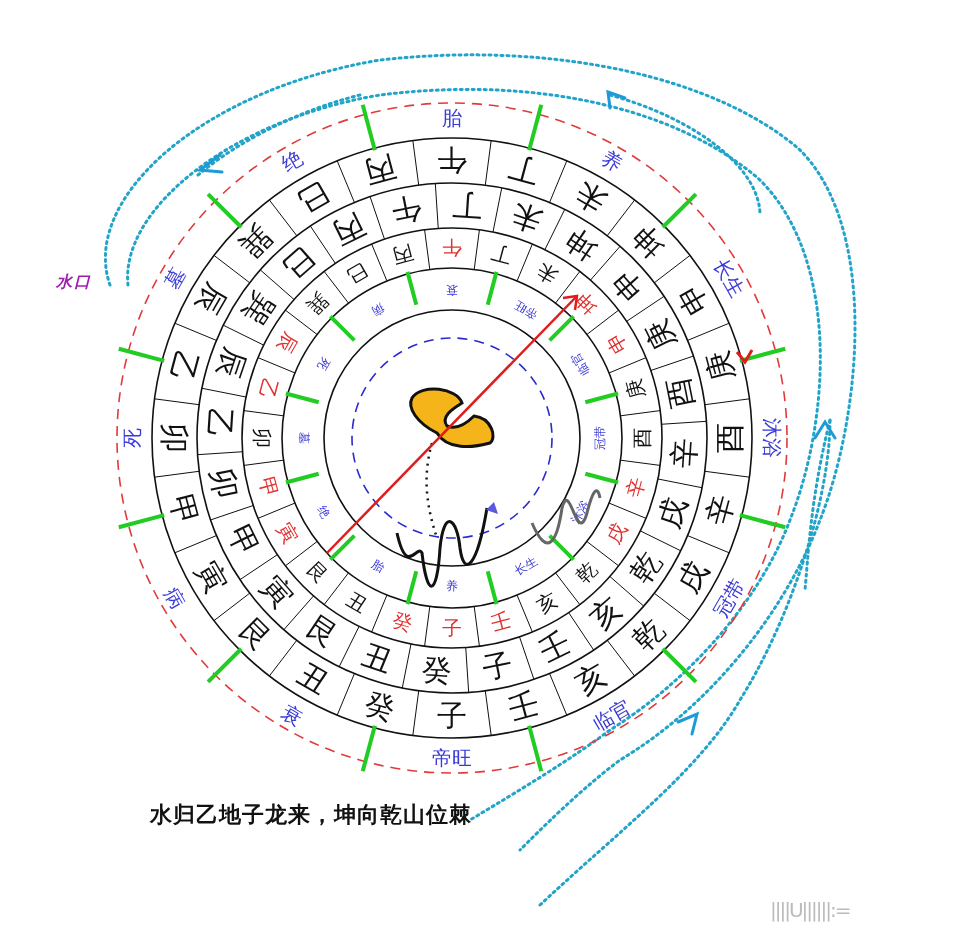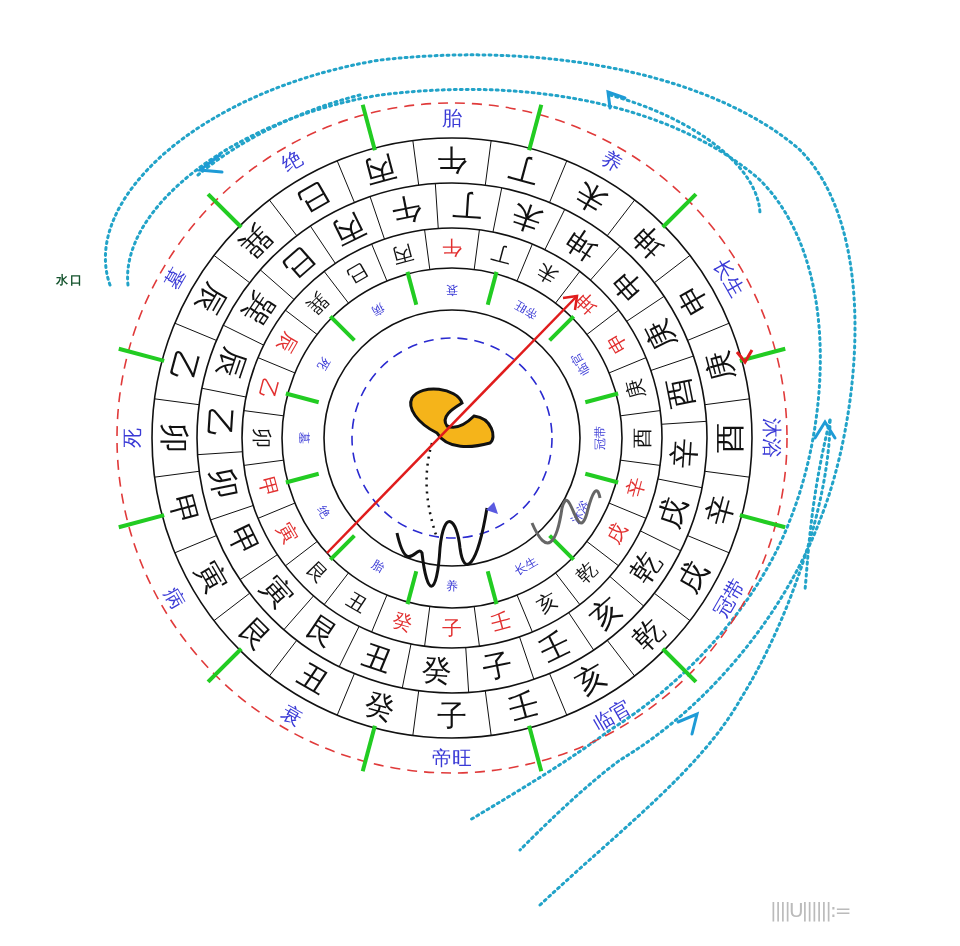--- a/index.html
+++ b/index.html
@@ -1,20 +1,20 @@
 <!DOCTYPE html>
 <html><head>
 <meta charset="utf-8">
 <style>
   html,body{margin:0;padding:0;background:#ffffff;}
   body{width:960px;height:946px;position:relative;overflow:hidden;font-family:"DejaVu Sans",sans-serif;}
   #stage{position:absolute;left:0;top:0;width:960px;height:946px;}
   .caption{position:absolute;left:150px;top:800px;font-size:22px;font-weight:bold;color:#111;letter-spacing:1px;font-family:"DejaVu Sans",sans-serif;}
   .watermark{position:absolute;left:770px;top:898px;font-size:20px;color:#bbb;letter-spacing:-2px;font-family:"DejaVu Sans",sans-serif;}
-  .water-label{position:absolute;left:56px;top:272px;font-size:12px;color:#14532d;font-weight:bold;letter-spacing:2px;font-family:"DejaVu Sans",sans-serif;}
+  .water-label{position:absolute;left:56px;top:272px;font-size:16px;color:#a21caf;font-weight:bold;letter-spacing:2px;font-family:"DejaVu Sans",sans-serif;font-style:italic;}
   svg text{font-family:"DejaVu Sans",sans-serif;}
 </style>
 </head>
 <body>
 
 <div id="stage">
   <svg id="svg" width="960" height="946" viewBox="0 0 960 946" xmlns="http://www.w3.org/2000/svg">
 
     <g fill="none" stroke="#22a3c8" stroke-width="3" stroke-dasharray="2,4" stroke-linecap="round">
       <path d="M110,285 C80,200 200,90 380,60 C560,40 720,80 800,150 C880,230 860,420 820,520 C790,600 720,700 620,760 C580,790 540,830 520,850"></path>
@@ -235,14 +235,15 @@
         <path d="M432,443 C422,478 427,508 437,538" fill="none" stroke="#111" stroke-width="2.5" stroke-dasharray="2,5"></path>
         <path d="M397,533 C407,578 417,543 422,553 C427,598 437,598 440,548 C444,508 457,518 460,548 C464,578 477,568 487,508" fill="none" stroke="#111" stroke-width="3"></path>
         <path d="M532,523 C547,558 557,543 562,508 C570,478 577,548 587,513 C592,493 597,483 600,498" fill="none" stroke="#666" stroke-width="3"></path>
         <line x1="327" y1="553" x2="577" y2="296" stroke="#e01c1c" stroke-width="2.5"></line>
         <path d="M563,298 L577,296 L575,310" fill="none" stroke="#e01c1c" stroke-width="2.5"></path>
         <path d="M737,352 L745,362 L752,350" fill="none" stroke="#e01c1c" stroke-width="3"></path>
         <path d="M486,510 L494,502 L498,514 Z" fill="#5a5ae0"></path>
       </g>
   </svg>
   <div class="water-label">水口</div>
+  <div class="caption">水归乙地子龙来，坤向乾山位棘</div>
   <div class="watermark">||||U||||||:=</div>
 </div>
 
 </body></html>

